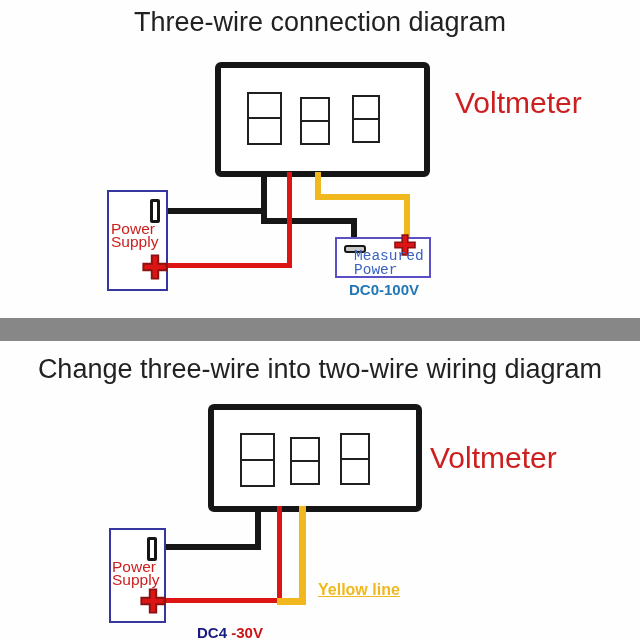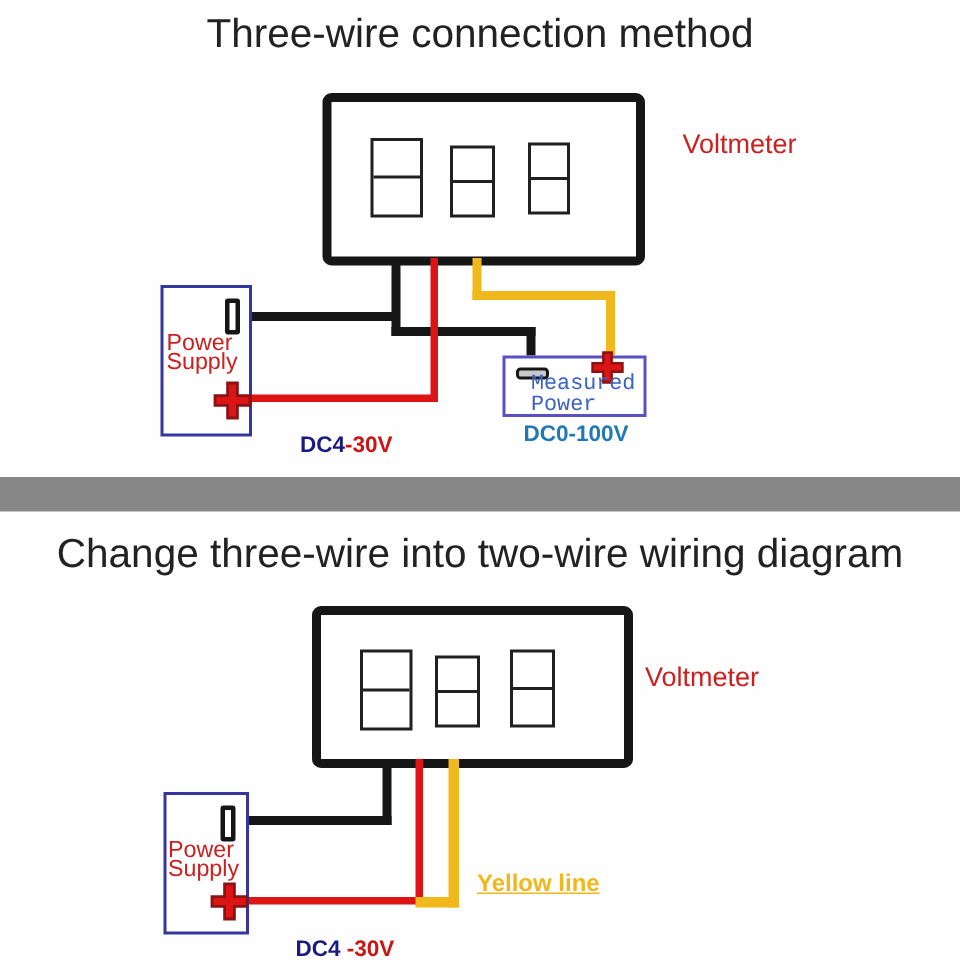--- a/index.html
+++ b/index.html
@@ -19,21 +19,21 @@
     background:#fff; box-sizing:border-box;
   }
   .digit {
     position:absolute; border:2px solid #202020; background:#fff;
     box-sizing:border-box;
   }
   .digit::after {
     content:""; position:absolute; left:0; right:0; top:47%;
     height:0; border-top:2px solid #202020;
   }
-  .meter-label { font-size:18px; color:var(--label-red); font-weight:500; }
+  .meter-label { font-size:30px; color:var(--label-red); font-weight:500; }
   
   .supply-box {
     border:2px solid var(--box-blue); background:#fff; box-sizing:border-box;
   }
   .measured-box {
     border:2px solid var(--box-indigo); background:#fff; box-sizing:border-box;
   }
   .neg-vertical {
     width:4px; height:18px; border:3px solid #151515;
     border-radius:2px; background:#fff;
@@ -58,21 +58,21 @@
   .w-red    { background:var(--wire-red); }
   .w-yellow { background:var(--wire-yellow); }
   .divider { left:0; width:640px; background:var(--divider-gray); }
 </style>
 </head>
 <body>
 
 <div id="stage">
 
   <div class="abs" style="left:0;top:0;width:640px;height:318px;">
-    <div class="abs title" style="top:7px;">Three-wire connection method</div>
+    <div class="abs title" style="top:7px;">Three-wire connection diagram</div>
 
     <div class="abs meter" style="left:215px;top:62px;width:215px;height:115px;"></div>
     <div class="digit" style="left:247px;top:92px;width:35px;height:53px;"></div>
     <div class="digit" style="left:300px;top:97px;width:30px;height:48px;"></div>
     <div class="digit" style="left:352px;top:95px;width:28px;height:48px;"></div>
     <div class="abs meter-label" style="left:455px;top:86px;">Voltmeter</div>
 
     <div class="wire w-black" style="left:261px;top:172px;width:6px;height:52px;"></div>
     <div class="wire w-black" style="left:166px;top:208px;width:98px;height:6px;"></div>
     <div class="wire w-black" style="left:261px;top:218px;width:96px;height:6px;"></div>
@@ -85,23 +85,20 @@
 
     <div class="abs supply-box" style="left:107px;top:190px;width:61px;height:101px;"></div>
     <div class="abs neg-vertical" style="left:150px;top:199px;"></div>
     <div class="abs ps-text" style="left:111px;top:222px;">
       <div>Power</div>
       <div>Supply</div>
     </div>
     <svg class="abs plus-icon" style="left:141px;top:253px;" width="28" height="28" viewBox="0 0 30 30">
       <path d="M11.5 2.5 h7 v9 h9 v7 h-9 v9 h-7 v-9 h-9 v-7 h9 z"></path>
     </svg>
-    <div class="abs dc-label" style="left:175px;top:271px;">
-      <span class="navy">DC4</span><span class="red">-30V</span>
-    </div>
 
     <div class="abs measured-box" style="left:335px;top:237px;width:96px;height:41px;"></div>
     <div class="abs neg-horizontal" style="left:344px;top:245px;"></div>
     <svg class="abs plus-icon" style="left:393px;top:233px;" width="24" height="24" viewBox="0 0 30 30">
       <path d="M11.5 2.5 h7 v9 h9 v7 h-9 v9 h-7 v-9 h-9 v-7 h9 z"></path>
     </svg>
     <div class="abs mp-text" style="left:354px;top:249px;font-family:Liberation Mono, monospace;">
       <div>Measured</div>
       <div>Power</div>
     </div>

